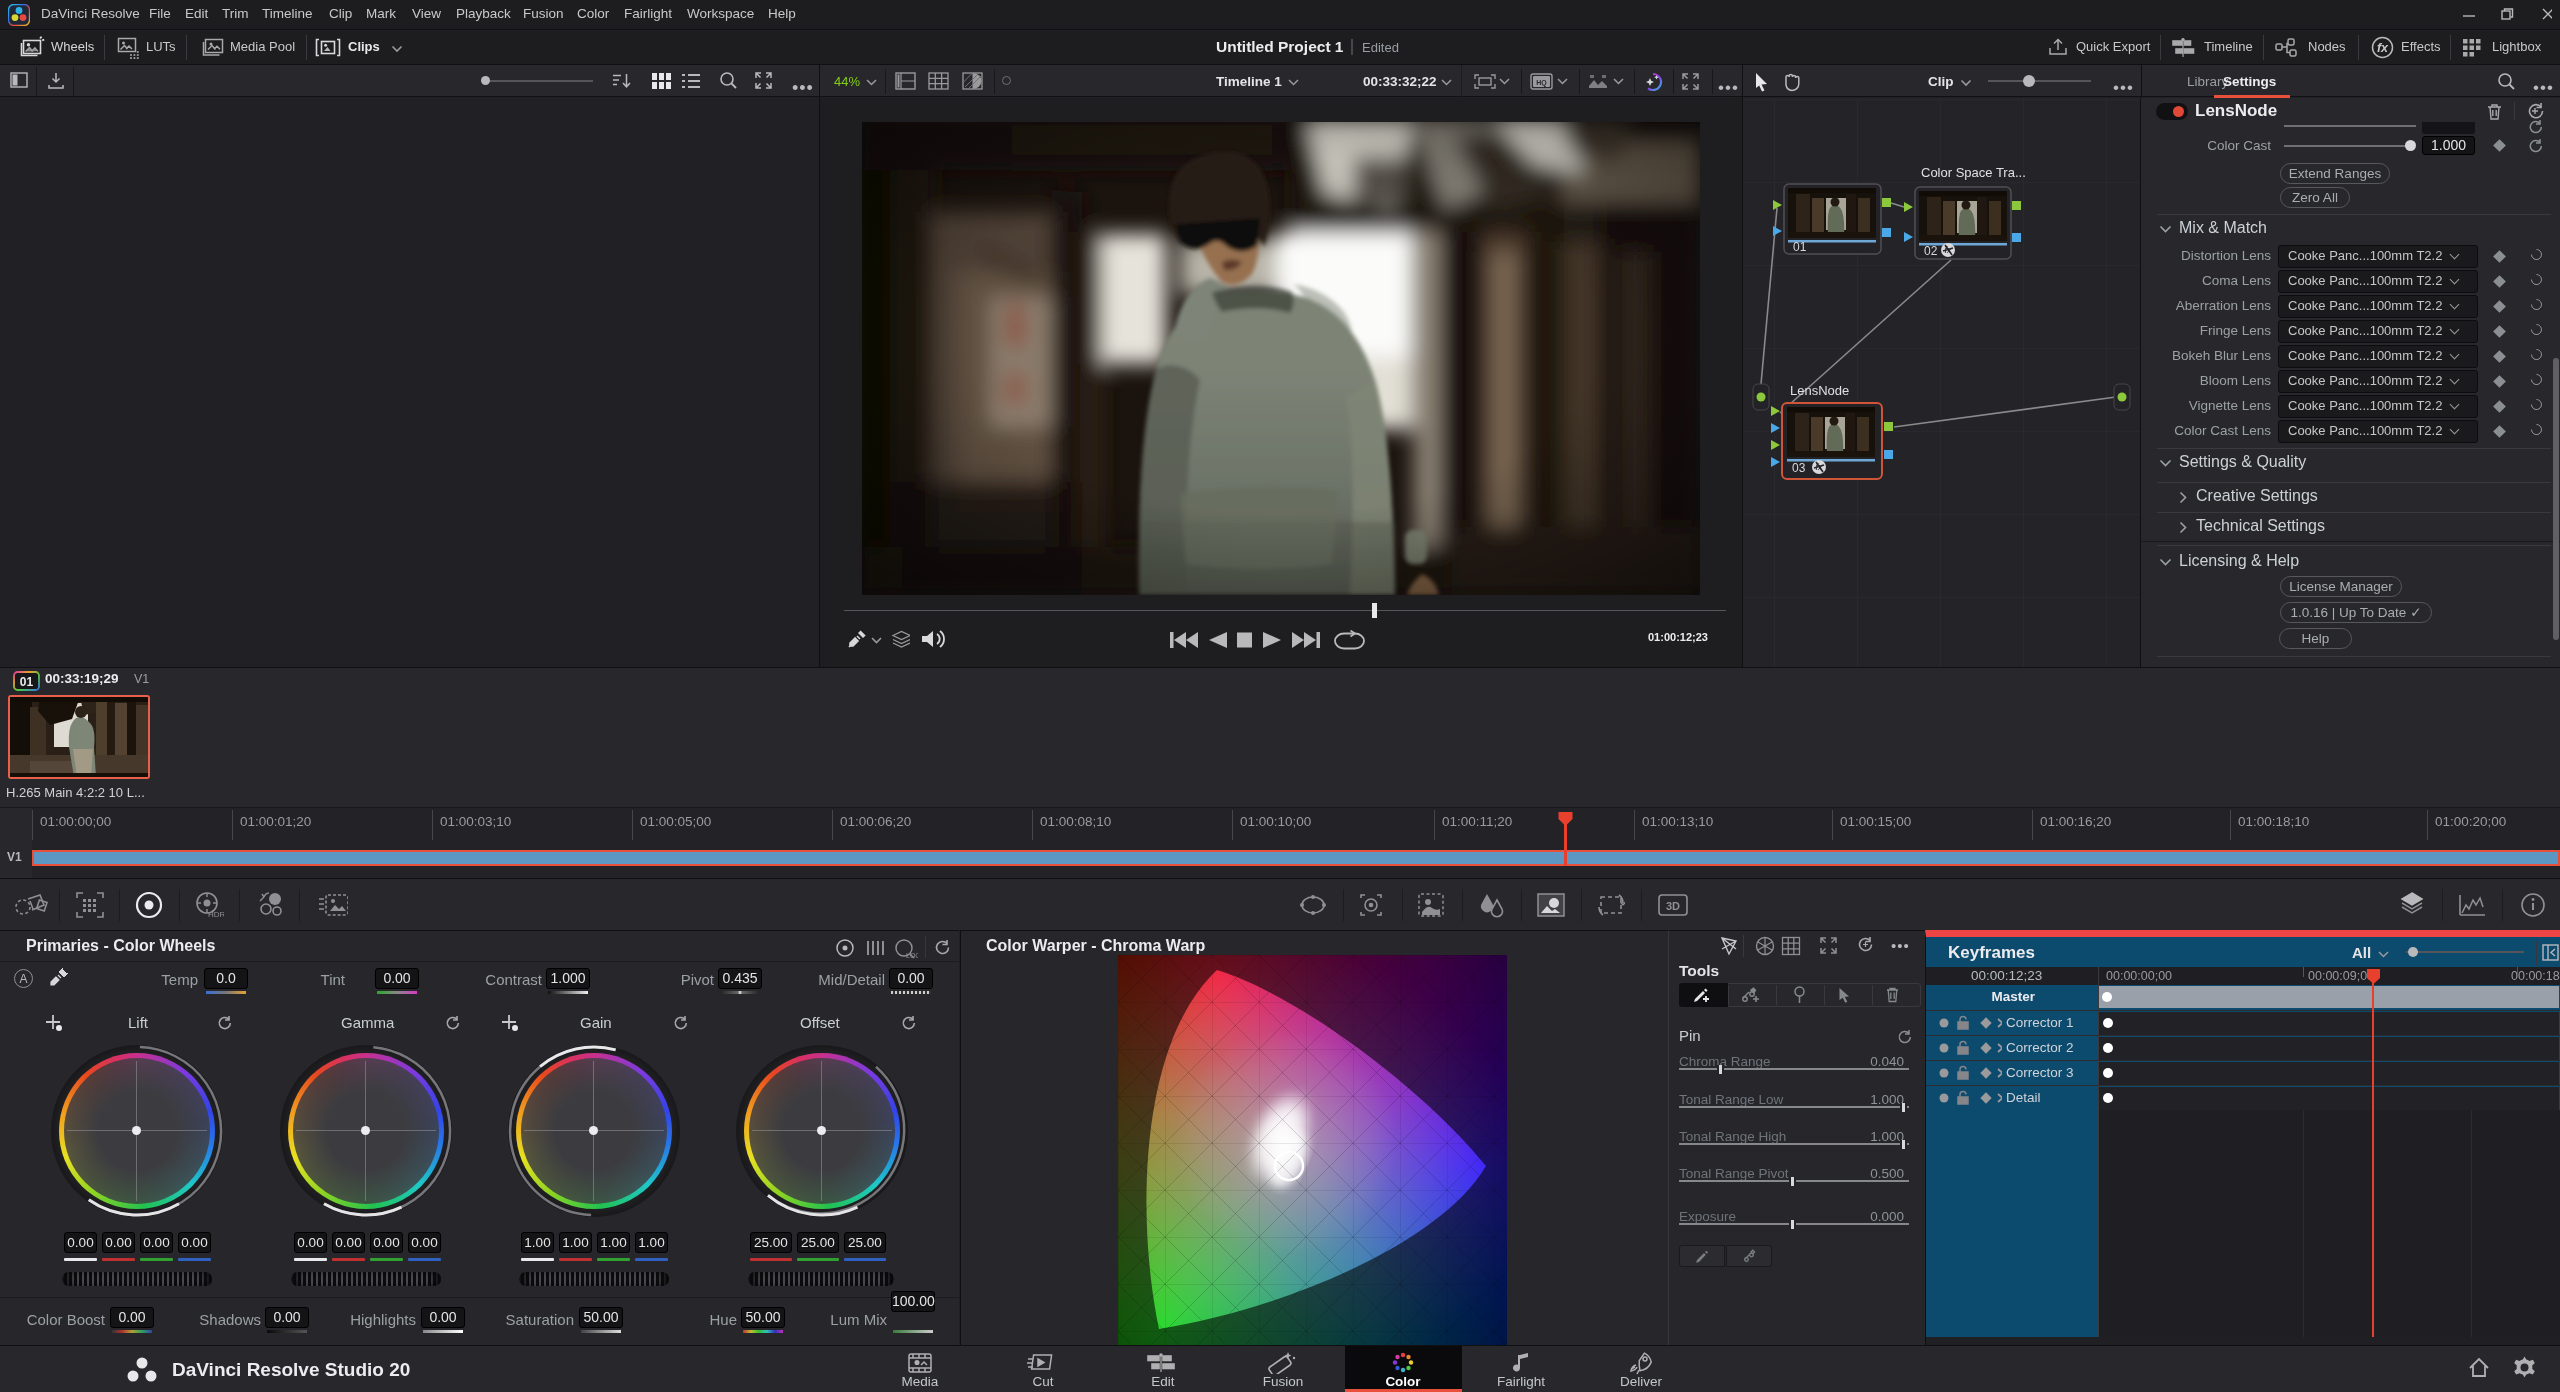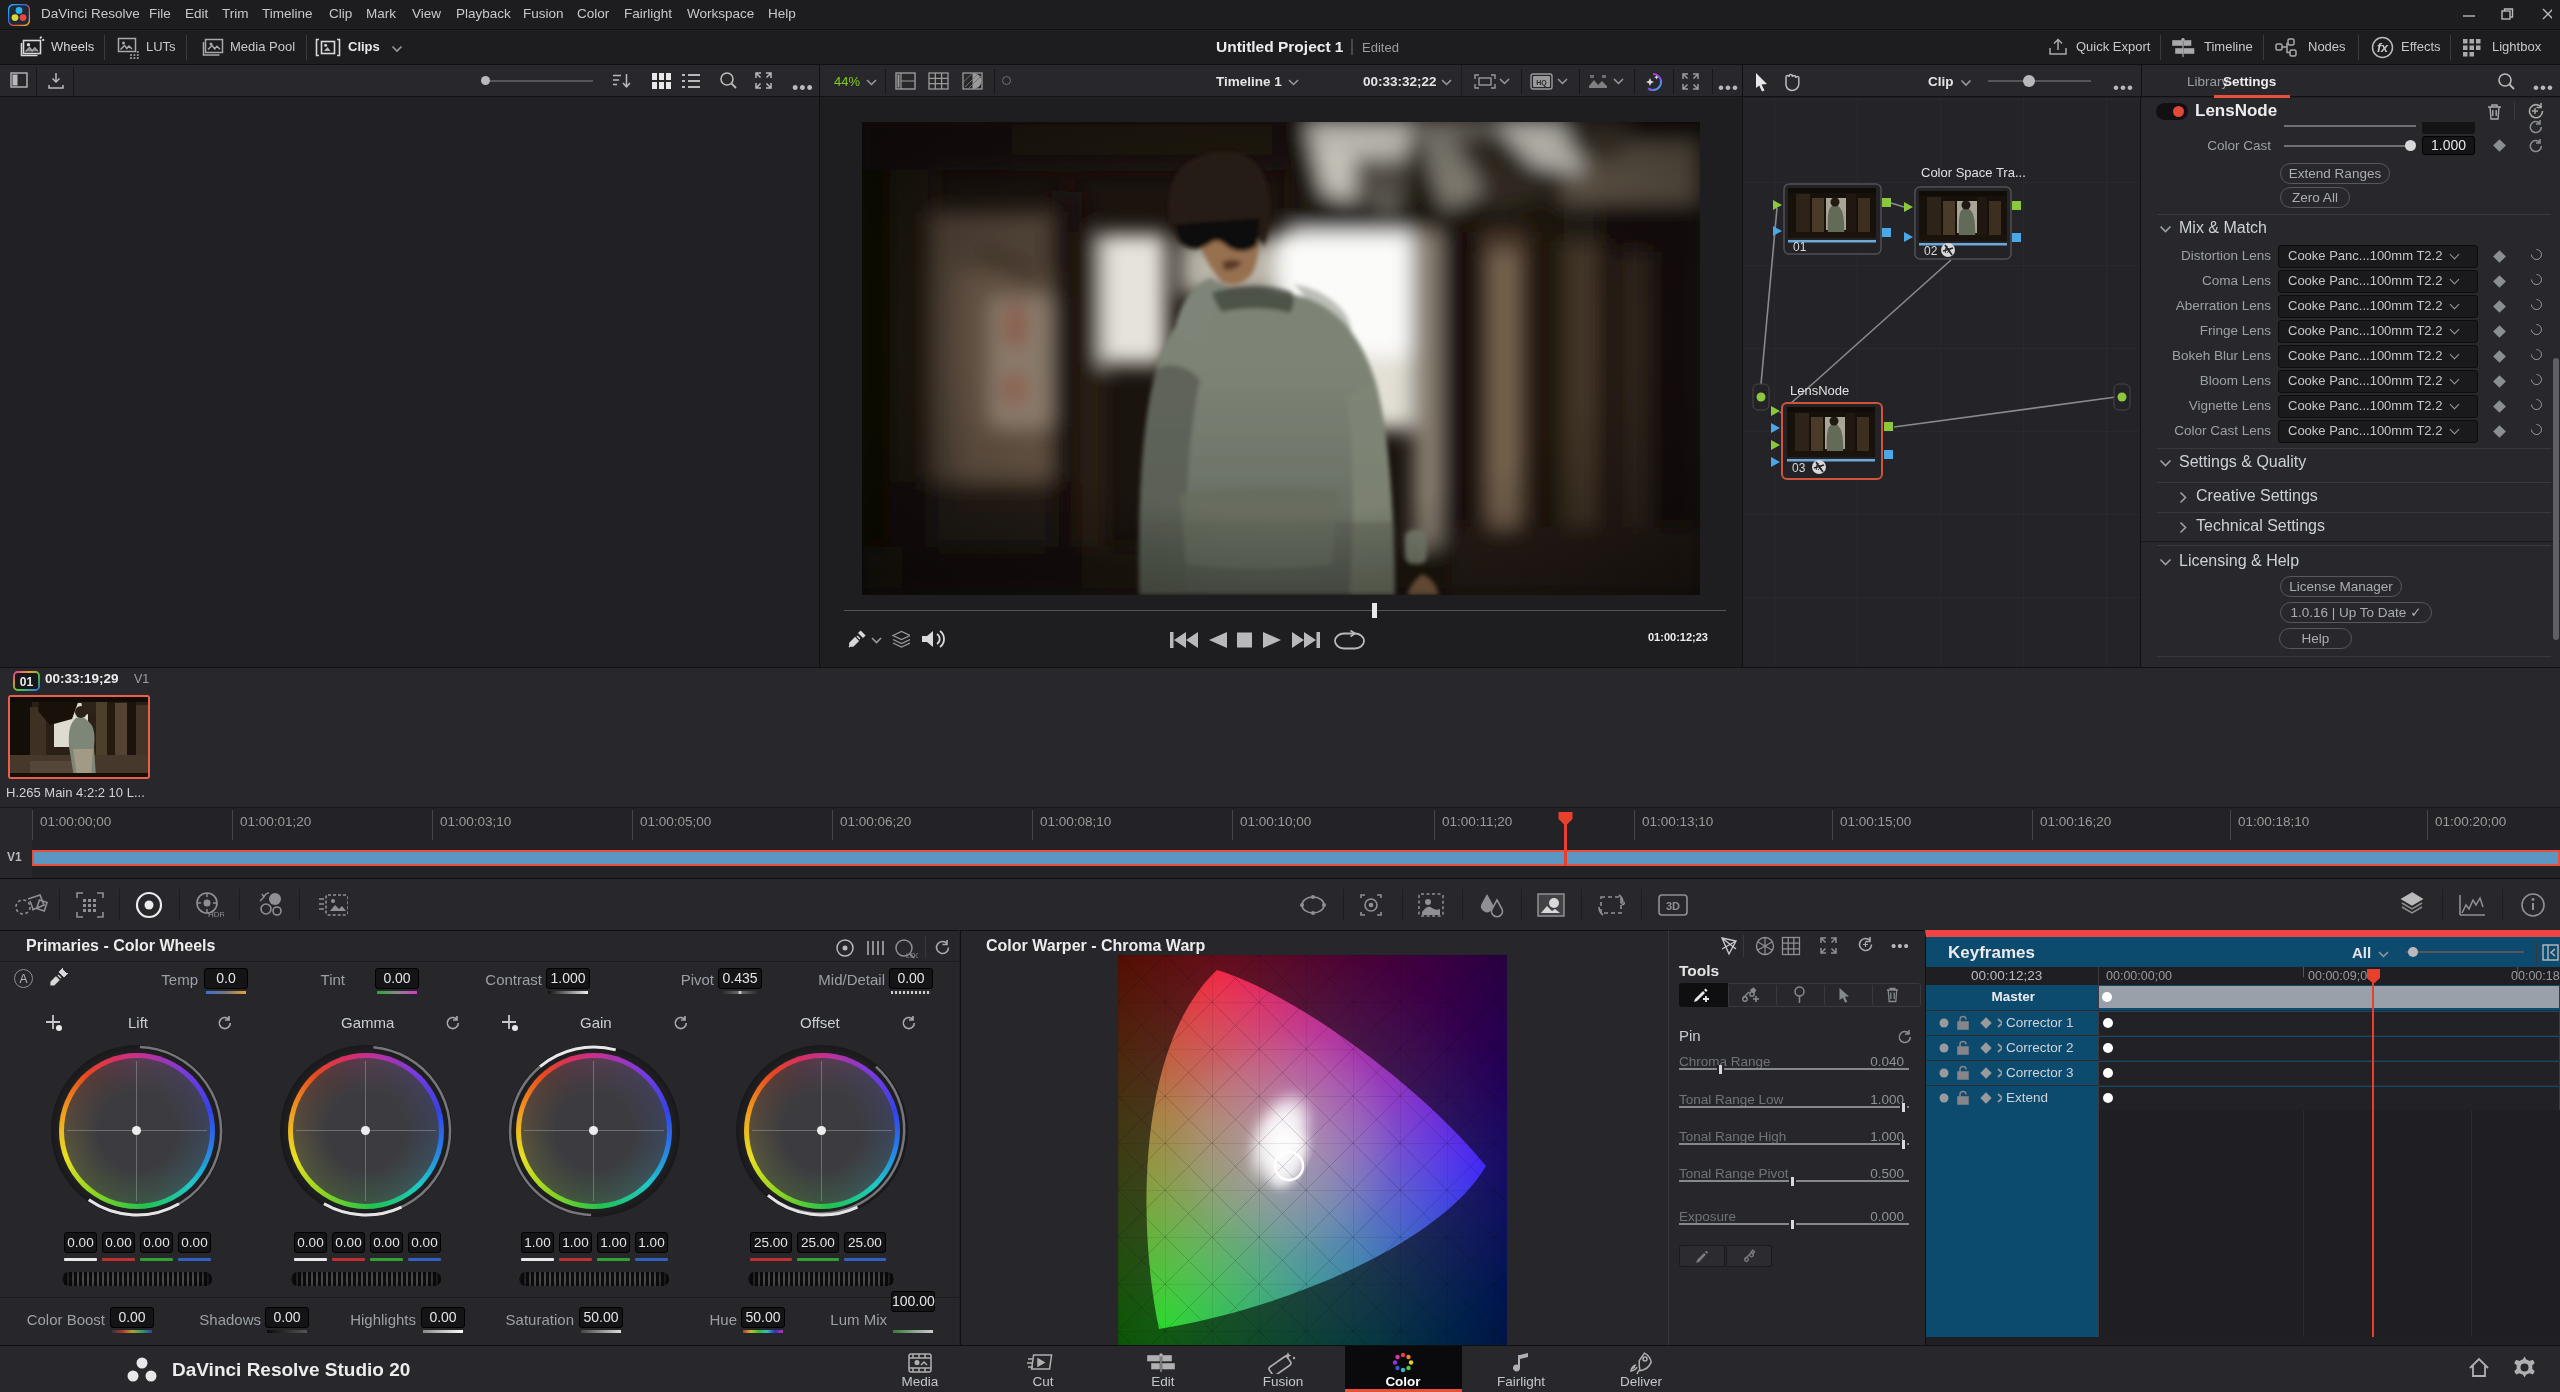--- a/index.html
+++ b/index.html
@@ -1281,21 +1281,21 @@
   <div class="krow" style="top:148px;">
         <svg class="abs" style="left:10px;top:4px" width="66" height="16" viewBox="0 0 66 16">
           <circle cx="8" cy="8" r="4.5" fill="#9a9a9c"></circle>
           <g stroke="#85858a" stroke-width="1.5" fill="none">
             <rect x="22" y="7" width="10" height="7" fill="#85858a"></rect>
             <path d="M24 7 v-2.5 a3 3 0 0 1 6 0"></path>
           </g>
           <rect x="46" y="4" width="8" height="8" fill="#9a9a9c" transform="rotate(45 50 8)"></rect>
           <path d="M62 4 l4.5 4 -4.5 4" stroke="#9a9a9c" stroke-width="1.8" fill="none"></path>
         </svg>
-        <span class="kl">Extend</span>
+        <span class="kl">Detail</span>
       </div>
 
   <div class="abs" style="left:173px;top:173px;width:462px;height:227px;background:#1f1f23;"></div>
   <div class="abs" style="left:377px;top:173px;width:1px;height:227px;background:#2c2c30;"></div>
   <div class="abs" style="left:545px;top:173px;width:1px;height:227px;background:#2c2c30;"></div>
   <div class="abs" style="left:446px;top:41px;width:2px;height:359px;background:#e8402c;"></div>
   <svg class="abs" style="left:440px;top:31px" width="15" height="17" viewBox="0 0 15 17">
         <path d="M1 1 h13 v9 l-6.5 6 -6.5-6 Z" fill="#e8402c"></path>
       </svg>
   <div class="abs" style="left:0;top:400px;width:635px;height:15px;background:#202024;"></div>

